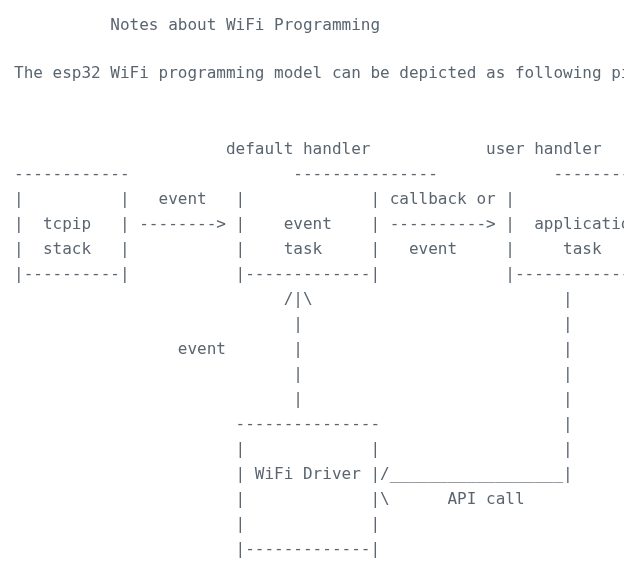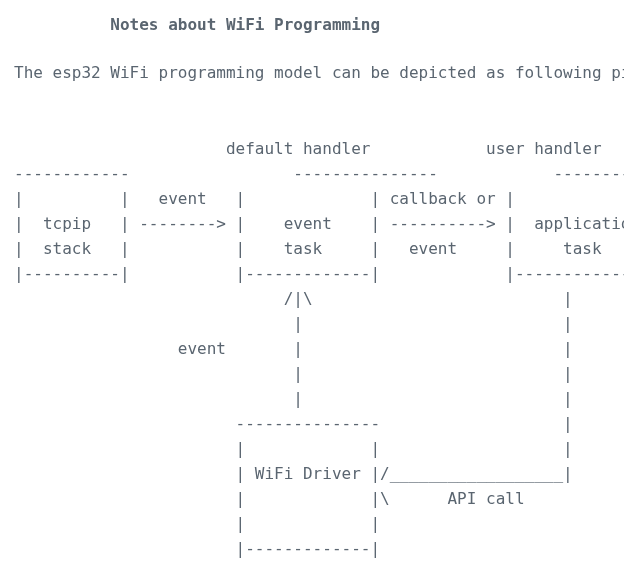--- a/index.html
+++ b/index.html
@@ -22,21 +22,21 @@
     box-sizing: border-box;
     padding: 0;
   }
   .doc-heading {
     position: absolute;
     left: 14px;
     top: 12px;
     font-size: 16px;
     line-height: 25px;
     white-space: pre;
-    font-weight: bold;
+    font-weight: normal;
     margin: 0;
     letter-spacing: 0;
   }
   .doc-paragraph {
     position: absolute;
     left: 14px;
     top: 60px;
     font-size: 16px;
     line-height: 25px;
     white-space: pre;

